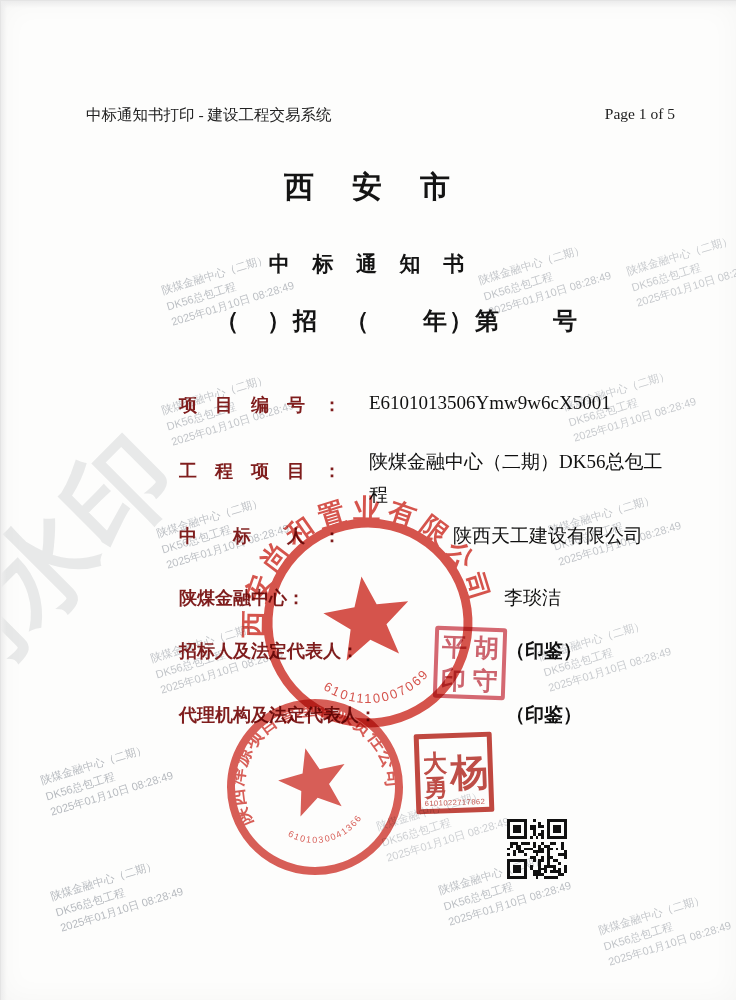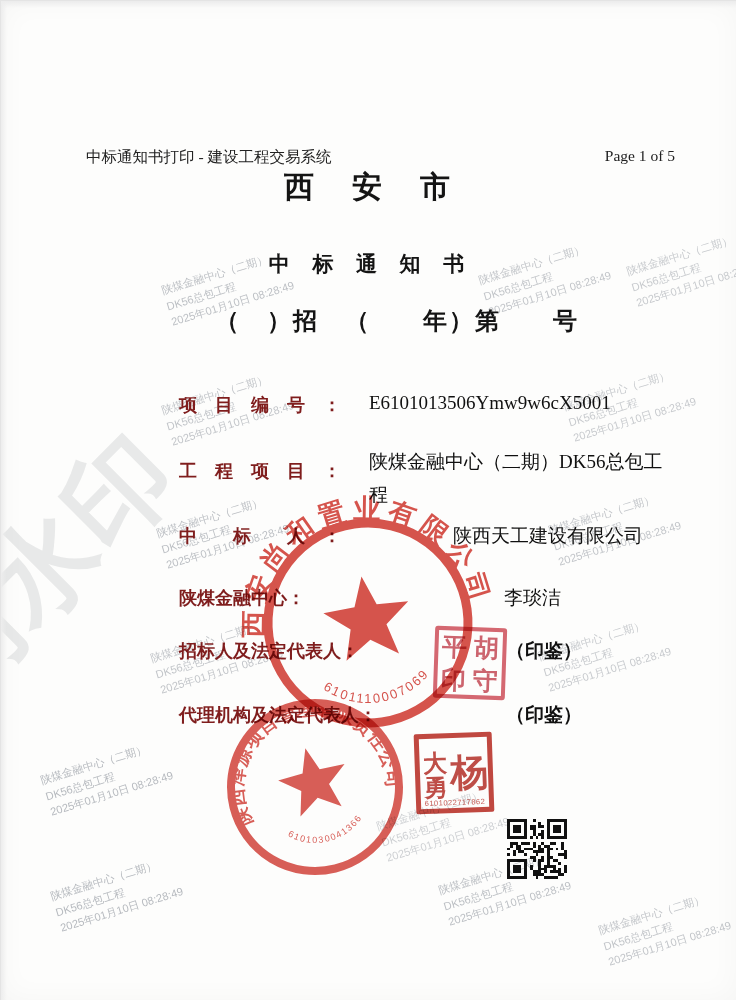--- a/index.html
+++ b/index.html
@@ -5,21 +5,21 @@
   html,body{margin:0;padding:0;background:#ffffff;}
   .page{position:relative;width:736px;height:1000px;background:#fdfdfc;overflow:hidden;
         font-family:"Liberation Serif","DejaVu Serif",serif;color:#1b1b1b;
         border:1px solid #e4e4e4;box-shadow:inset 0 0 30px rgba(0,0,0,0.035);}
   .page::before{content:'';position:absolute;left:0;top:0;right:0;height:7px;
         background:linear-gradient(#ececec,rgba(255,255,255,0));pointer-events:none;}
   .page::after{content:'';position:absolute;left:0;top:0;bottom:0;width:6px;
         background:linear-gradient(90deg,#ededed,rgba(255,255,255,0));pointer-events:none;}
 
   .hdr{position:absolute;top:104px;left:85px;right:62px;display:flex;
-       justify-content:space-between;font-size:15.5px;color:#222;margin-top:42px;}
+       justify-content:space-between;font-size:15.5px;color:#222;}
 
   .t{position:absolute;left:0;width:100%;text-align:center;font-weight:bold;color:#141414;}
   .t1{top:166px;font-size:30px;letter-spacing:4px;}
   .t2{top:209px;font-size:27px;letter-spacing:1px;}
   .t3{top:249px;font-size:21px;letter-spacing:5px;font-family:Liberation Mono, monospace;}
   .docnum{top:304px;font-size:24px;letter-spacing:2px;padding-left:28px;}
 
   .row{position:absolute;left:178px;white-space:nowrap;}
   .lbl{font-family:"Liberation Sans","DejaVu Sans",sans-serif;font-weight:bold;
        font-size:18px;color:#7f1d1d;}

